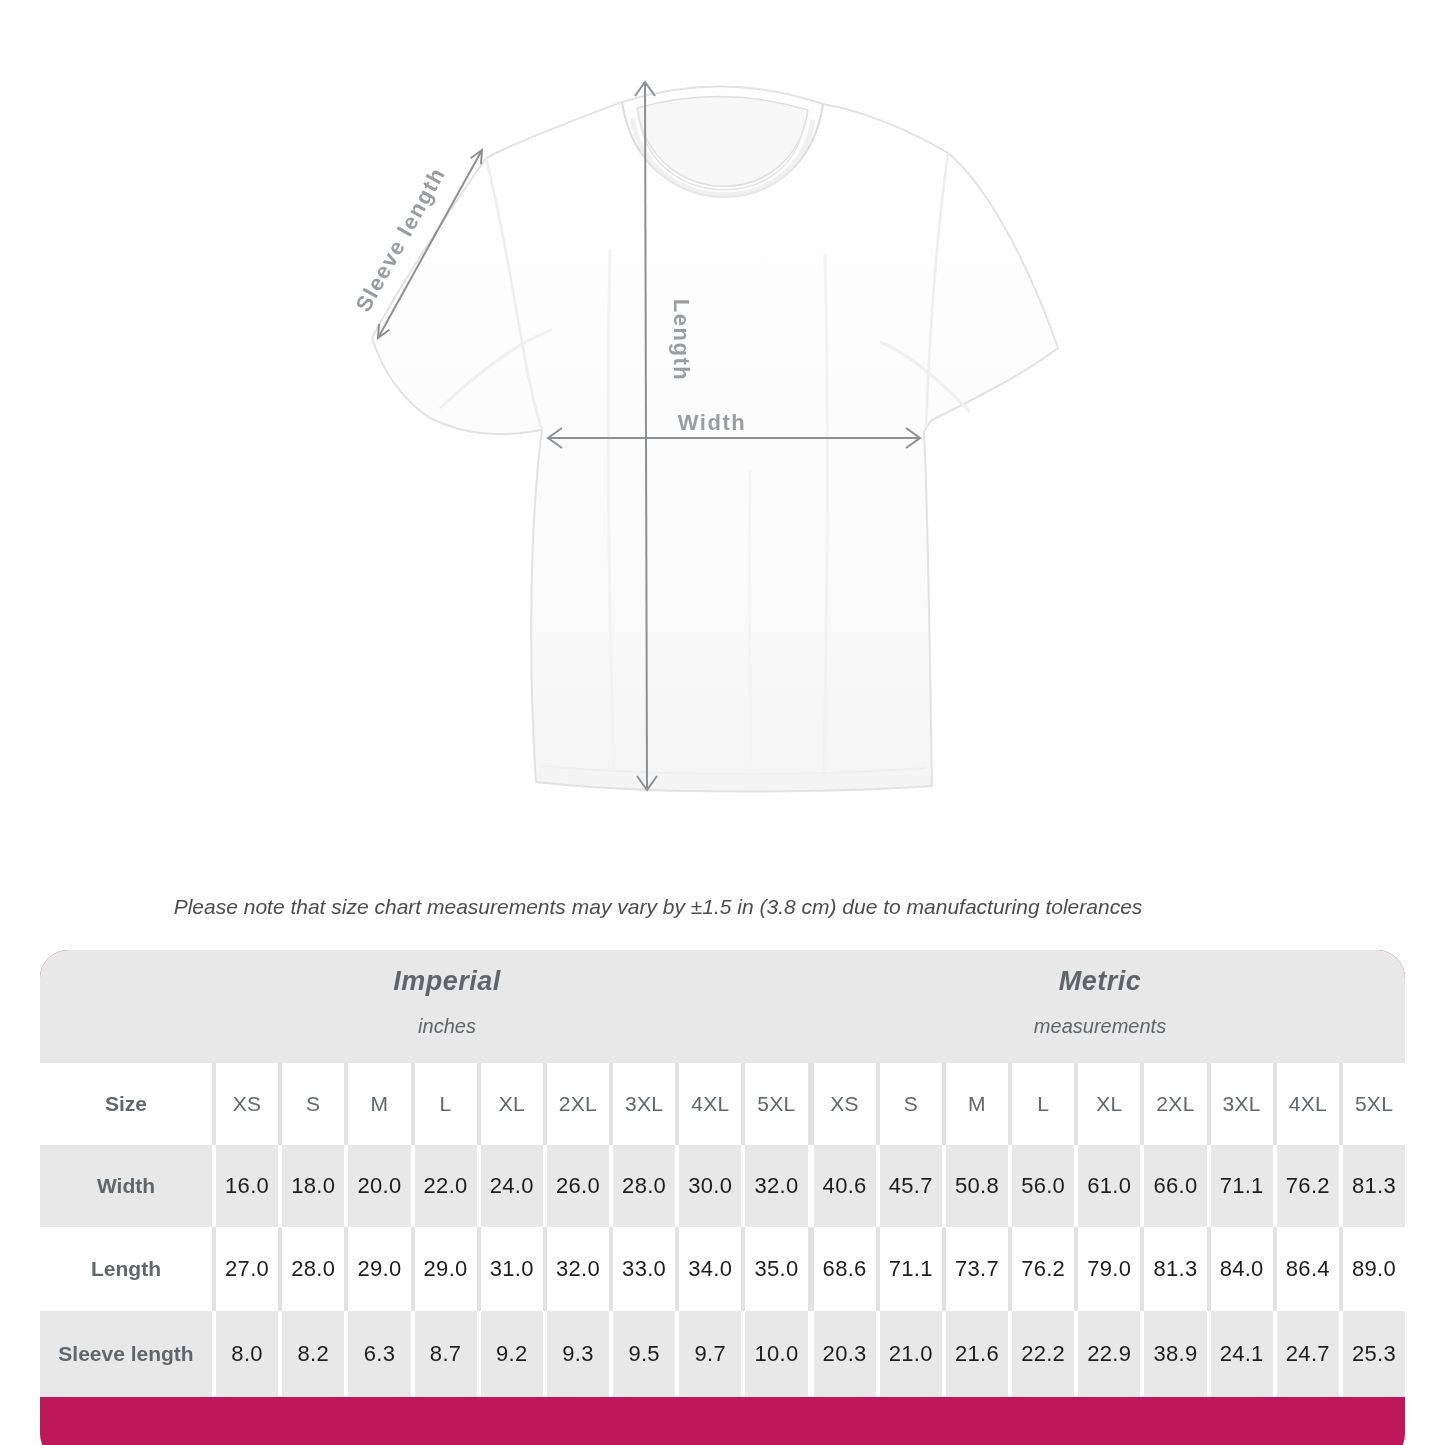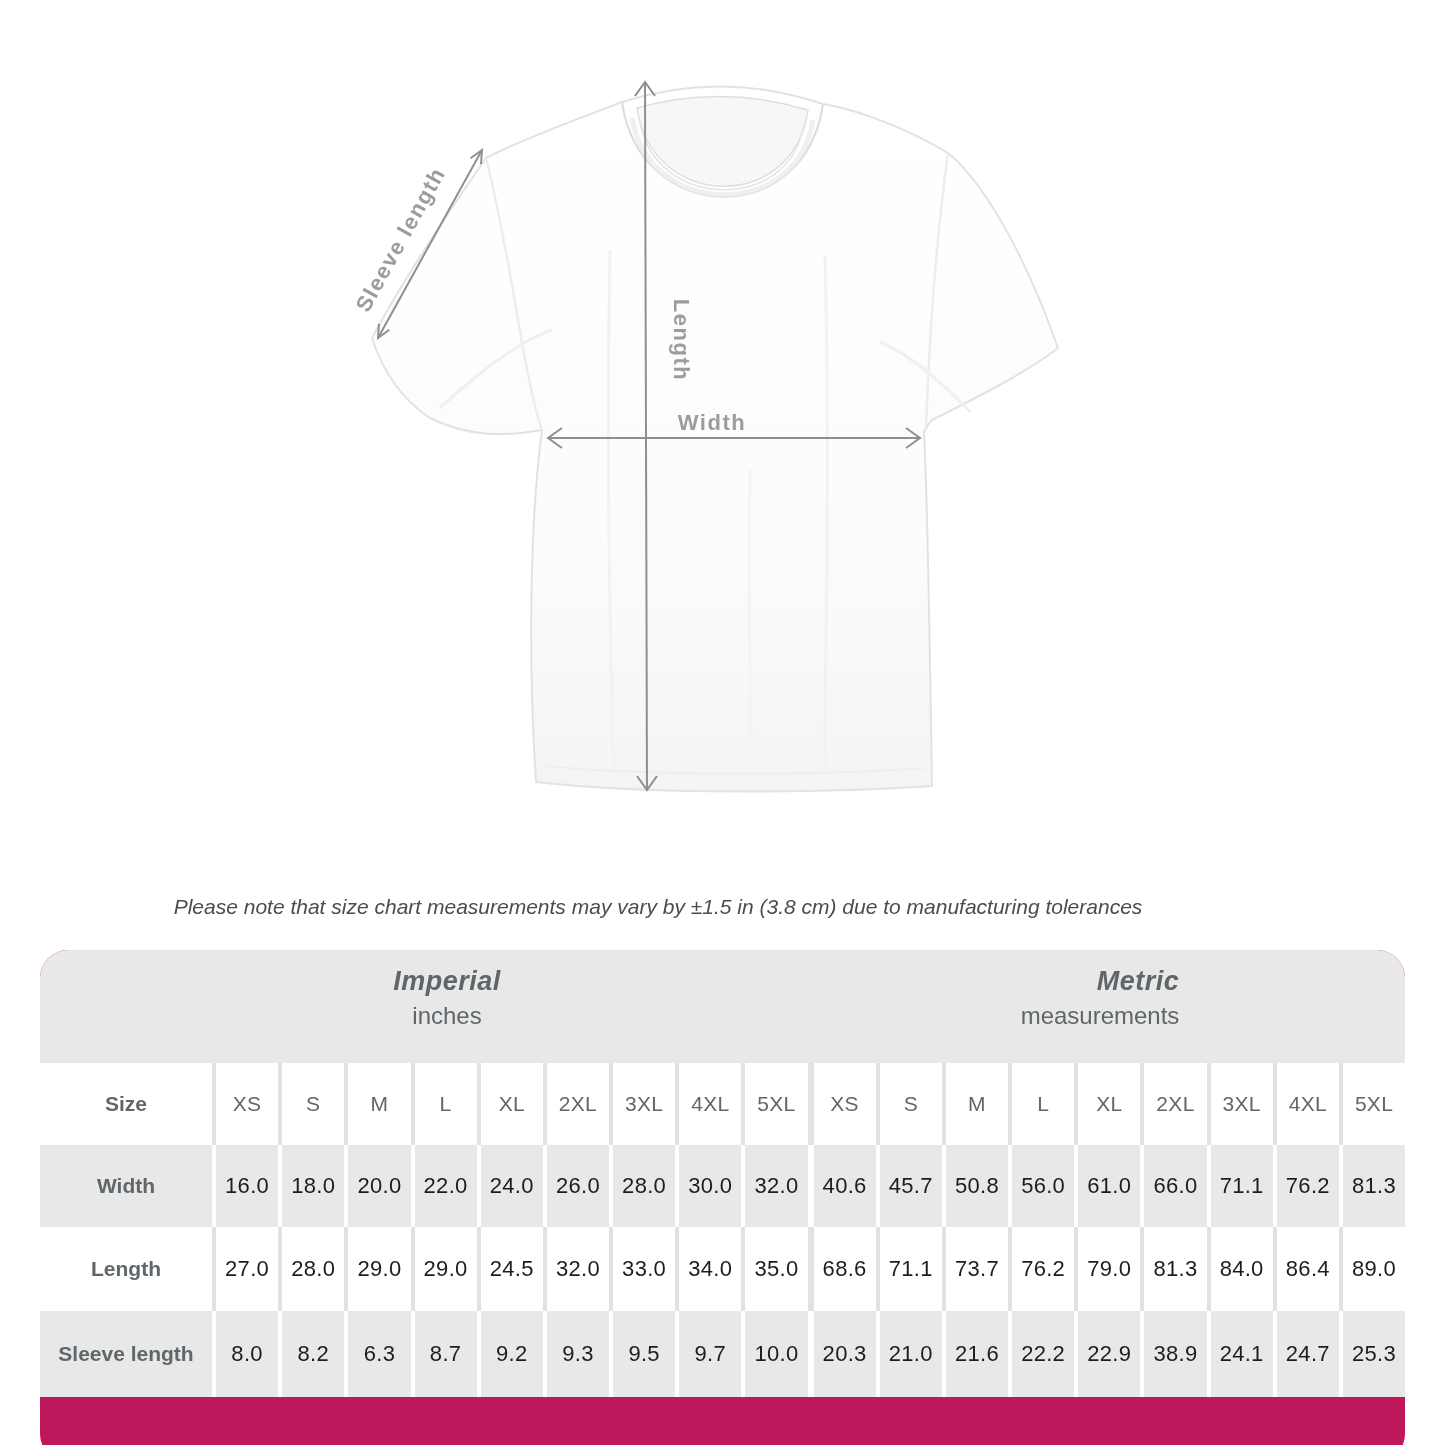--- a/index.html
+++ b/index.html
@@ -14,23 +14,23 @@
     font-size:32px;font-weight:bold;color:#1e1e1e;letter-spacing:.4px;}
   .page-note{position:absolute;left:0;top:895px;width:1316px;text-align:center;
     font-size:21px;font-style:italic;color:#4c4c4c;}
 
   
   #size-table{position:absolute;left:40px;top:950px;width:1365px;height:512px;
     border-radius:28px;overflow:hidden;background:#be185d;}
   #unit-band{position:relative;height:113px;background:#e8e8e8;}
   .unit-group{position:absolute;top:16px;transform:translateX(-50%);text-align:center;}
   #unit-imperial{left:407px;}
-  #unit-metric{left:1060px;text-align:right;}
+  #unit-metric{left:1060px;}
   .unit-name{font-size:27px;font-weight:bold;font-style:italic;color:#5f666a;letter-spacing:.5px;}
-  .unit-sub{font-size:24px;color:#5f666a;margin-top:5px;}
+  .unit-sub{font-size:20px;font-style:italic;color:#5f666a;margin-top:18px;}
 
   .trow{display:flex;width:100%;}
   #header-row{height:82px;background:#ffffff;}
   .data-row{background:#ffffff;}
   .data-row:nth-child(1){height:82px;}
   .data-row:nth-child(2){height:84px;}
   .data-row:nth-child(3){height:86px;}
   .data-row.shade{background:#e8e8e8;}
 
   .cell{box-sizing:border-box;display:flex;align-items:center;justify-content:center;
@@ -173,21 +173,21 @@
           <div class="cell value-cell">71.1</div>
           <div class="cell value-cell">76.2</div>
           <div class="cell value-cell">81.3</div>
         </div>
         <div class="trow data-row">
           <div class="cell label-cell">Length</div>
           <div class="cell value-cell">27.0</div>
           <div class="cell value-cell">28.0</div>
           <div class="cell value-cell">29.0</div>
           <div class="cell value-cell">29.0</div>
-          <div class="cell value-cell">24.5</div>
+          <div class="cell value-cell">31.0</div>
           <div class="cell value-cell">32.0</div>
           <div class="cell value-cell">33.0</div>
           <div class="cell value-cell">34.0</div>
           <div class="cell value-cell group-end">35.0</div>
           <div class="cell value-cell">68.6</div>
           <div class="cell value-cell">71.1</div>
           <div class="cell value-cell">73.7</div>
           <div class="cell value-cell">76.2</div>
           <div class="cell value-cell">79.0</div>
           <div class="cell value-cell">81.3</div>

